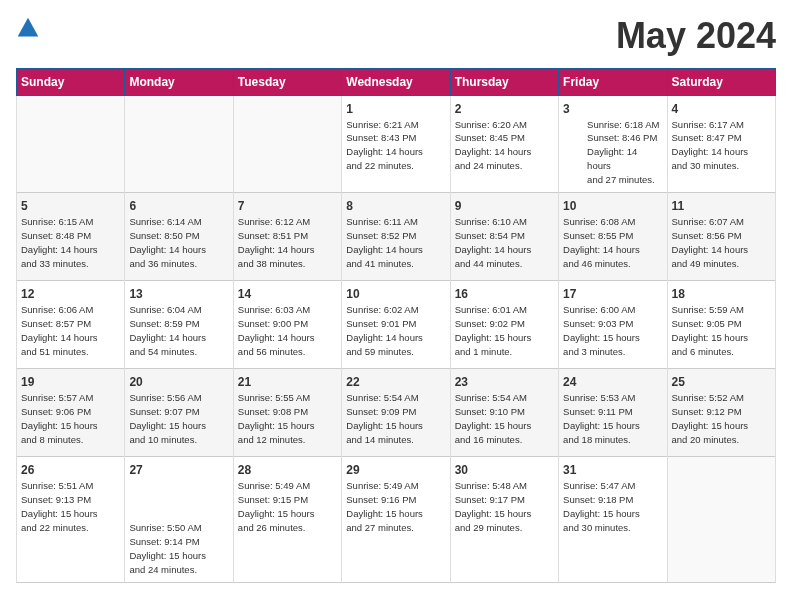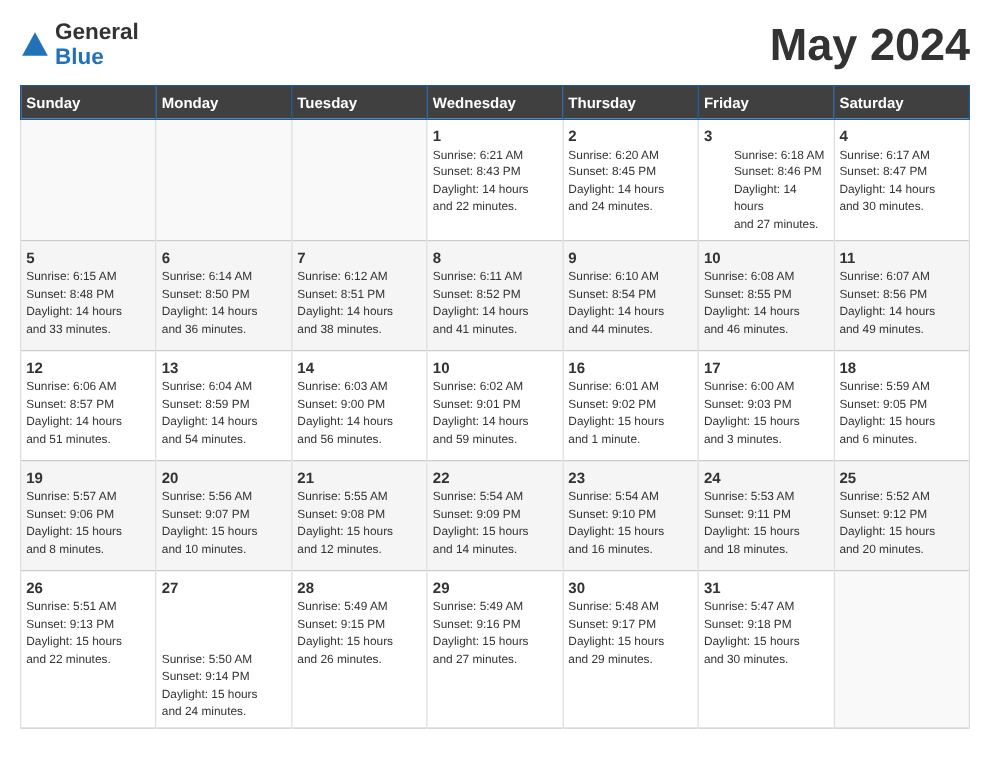--- a/index.html
+++ b/index.html
@@ -51,21 +51,21 @@
     .location {
       font-size: 14px;
       color: #555;
     }
     table {
       width: 100%;
       border-collapse: collapse;
       table-layout: fixed;
     }
     thead th {
-      background: #404040;
+      background: #be185d;
       color: #fff;
       font-size: 12px;
       font-weight: bold;
       padding: 6px 4px;
       text-align: left;
       border: 1px solid #1a5a9a;
     }
     tbody tr {
       border-bottom: 1px solid #ccc;
     }
@@ -98,24 +98,20 @@
     }
   </style>
 </head>
 <body>
 
 <div class="header">
   <div class="logo">
     <svg class="logo-icon" viewBox="0 0 28 28" xmlns="http://www.w3.org/2000/svg">
       <polygon points="14,2 26,24 2,24" fill="#2272b9"></polygon>
     </svg>
-    <div class="logo-text">
-      <span class="logo-general">General</span>
-      <span class="logo-blue">Blue</span>
-    </div>
   </div>
   <div class="title-area">
     <div class="month-title">May 2024</div>
   </div>
 </div>
 
 <table>
   <thead>
     <tr>
       <th>Sunday</th>

